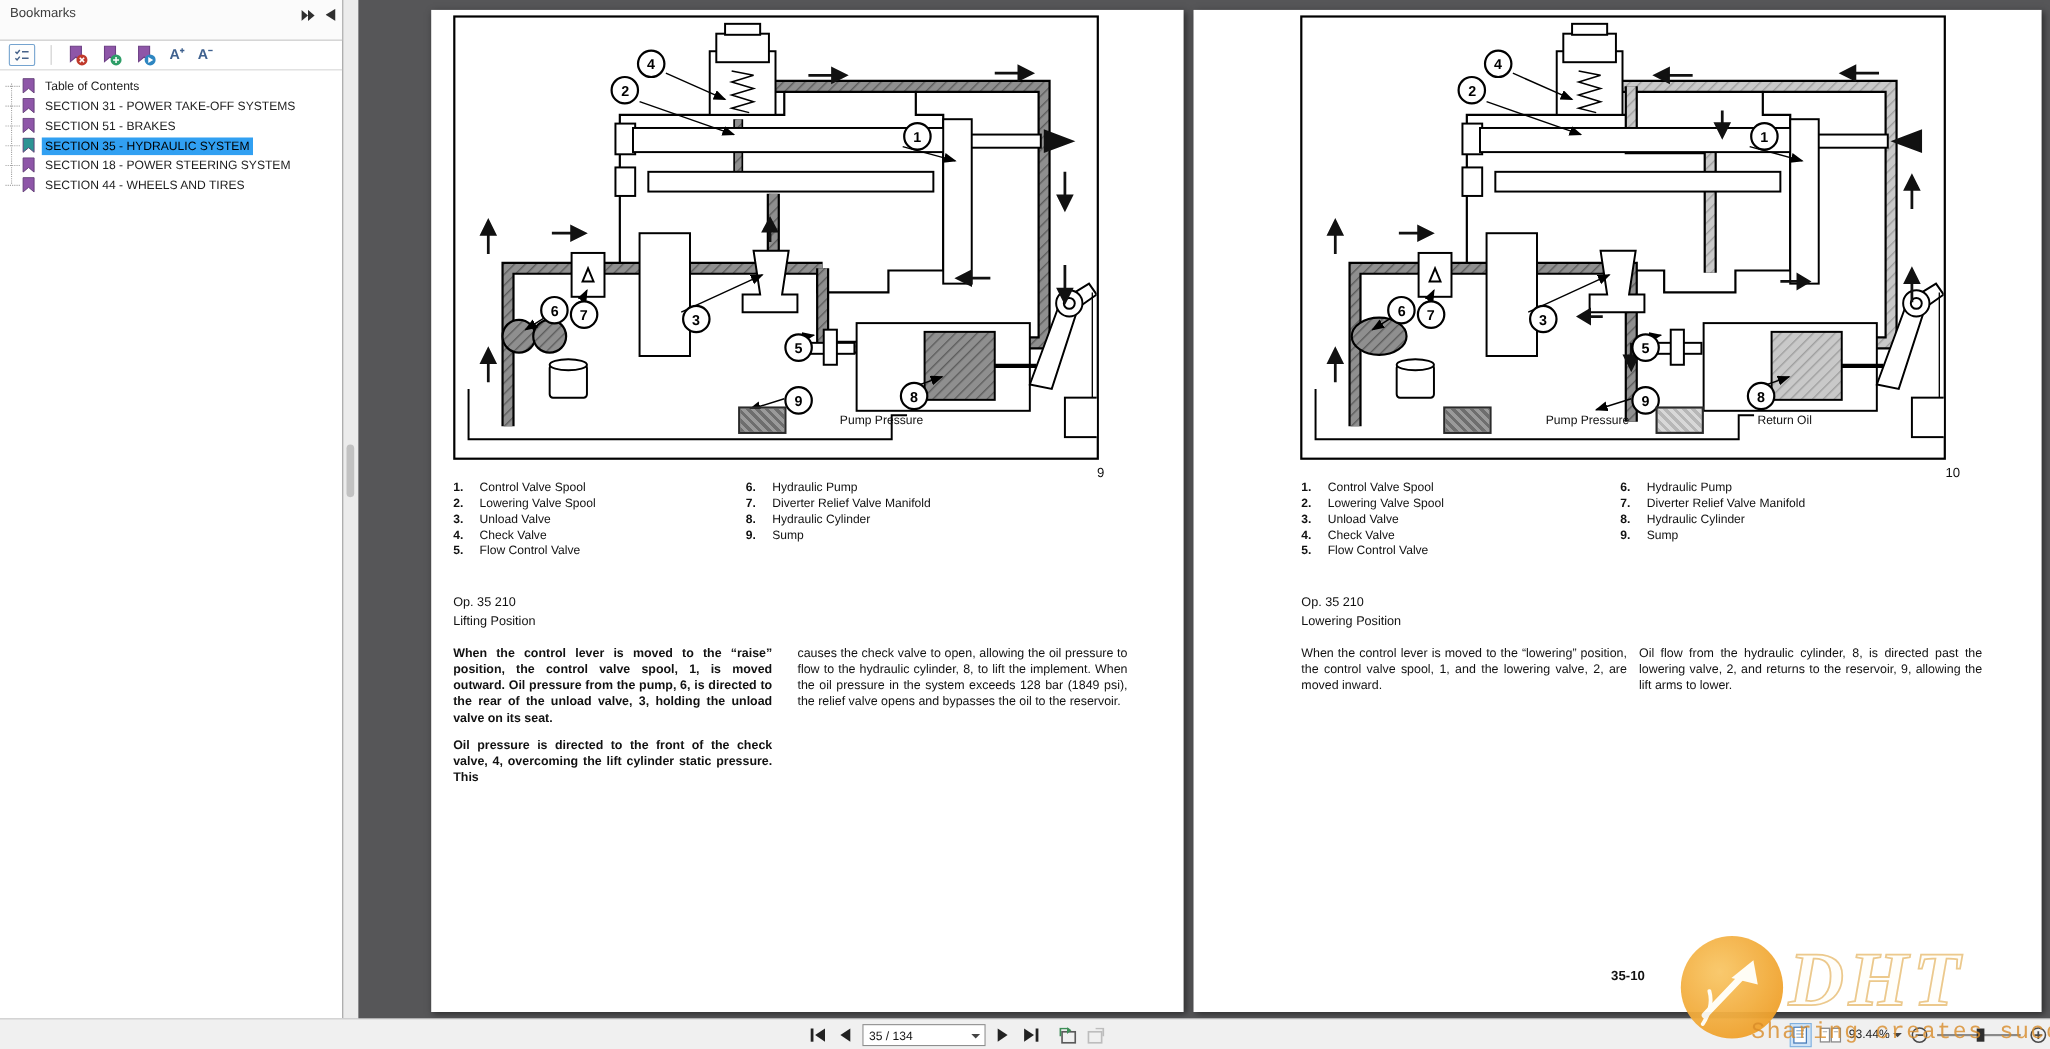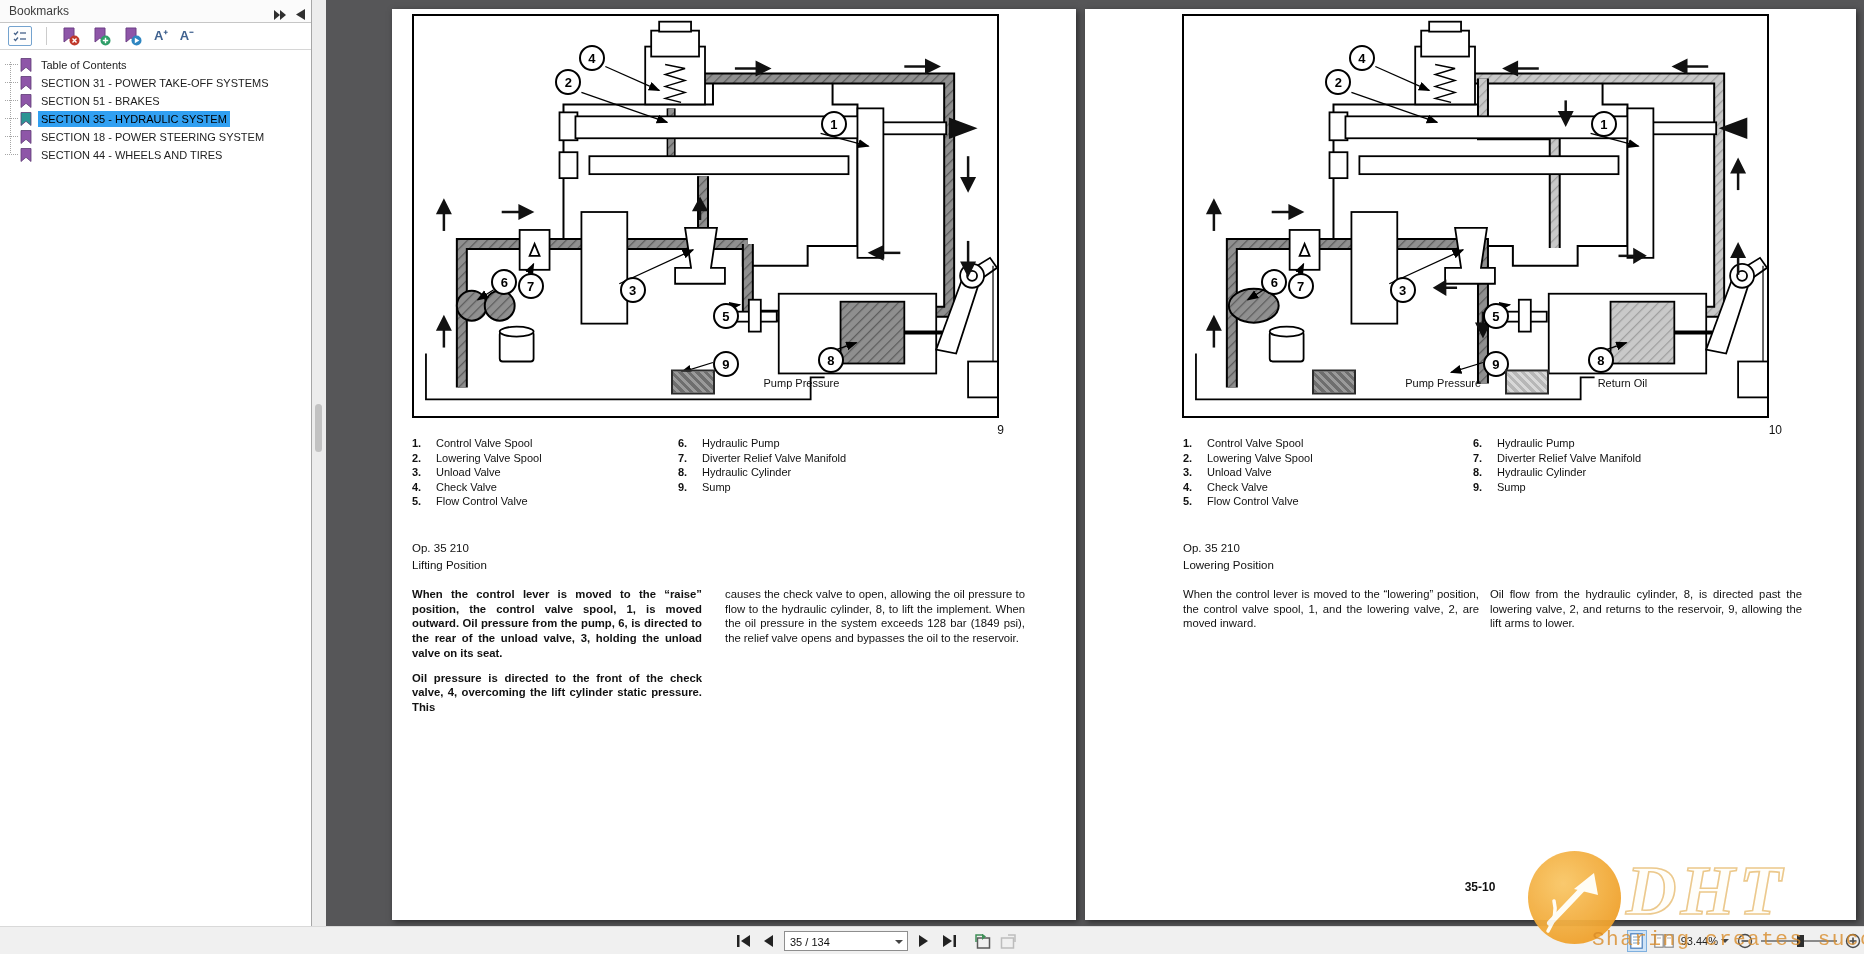--- a/index.html
+++ b/index.html
@@ -2,21 +2,21 @@
 <html><head>
 <meta charset="utf-8">
 <style>
   * { margin:0; padding:0; box-sizing:border-box; }
   html,body { width:1864px; height:954px; overflow:hidden; background:#565658;
               font-family:"Liberation Sans", sans-serif; }
 
   
   .bookmarks-panel { position:absolute; left:0; top:0; width:312px; height:926px;
                      background:#ffffff; border-right:1px solid #a6a6a6; }
-  .panel-header { position:relative; height:23px; border-bottom:1px solid #c6c6c6;
+  .panel-header { position:relative; height:37px; border-bottom:1px solid #c6c6c6;
                   background:#fbfbfb; }
   .panel-title { position:absolute; left:9px; top:4px; font-size:12px; color:#3c3c3c; }
   .hdr-ico { position:absolute; top:6px; cursor:default; }
   .ico-collapse { right:24px; }
   .ico-splitleft { right:6px; }
   .panel-toolbar { position:relative; height:27px; border-bottom:1px solid #d6d6d6;
                    display:flex; align-items:center; padding-left:8px; gap:12px; }
   .tb-btn { display:flex; align-items:center; justify-content:center; }
   .opt-btn { width:24px; height:20px; border:1px solid #74a3cf; border-radius:2px; background:#fdfdfd; }
   .tb-sep { width:1px; height:18px; background:#cccccc; margin:0 2px; }
@@ -93,21 +93,21 @@
                  text-align:center; }
   .page-left  .page-footer { left:10px; width:630px; }
   .page-right .page-footer { left:97px; width:596px; }
 
   
   .status-bar { position:absolute; left:0; top:926px; width:1864px; height:28px;
                 background:#f0f0f0; border-top:1px solid #d9d9d9; }
   .nav-group { position:absolute; left:734px; top:0; height:28px; display:flex;
                align-items:center; gap:7px; }
   .sb-btn { display:flex; align-items:center; justify-content:center; width:18px; height:20px; }
-  .page-box { position:relative; width:124px; height:20px; border:1px solid #8e8e8e;
+  .page-box { position:relative; width:112px; height:20px; border:1px solid #8e8e8e;
               background:#fff; }
   .page-box input { width:92px; height:18px; border:none; outline:none; font-size:11px;
                     padding-left:5px; font-family:"Liberation Sans",sans-serif; color:#111; background:transparent; }
   .page-box .caret { position:absolute; right:4px; top:8px; width:0; height:0;
                      border-left:4px solid transparent; border-right:4px solid transparent;
                      border-top:4px solid #444; }
   .view-hist { margin-left:8px; display:flex; gap:8px; }
   .right-group { position:absolute; right:2px; top:0; height:28px; display:flex;
                  align-items:center; gap:7px; }
   .pg-ico-wrap { width:20px; height:22px; display:flex; align-items:center; justify-content:center; }

